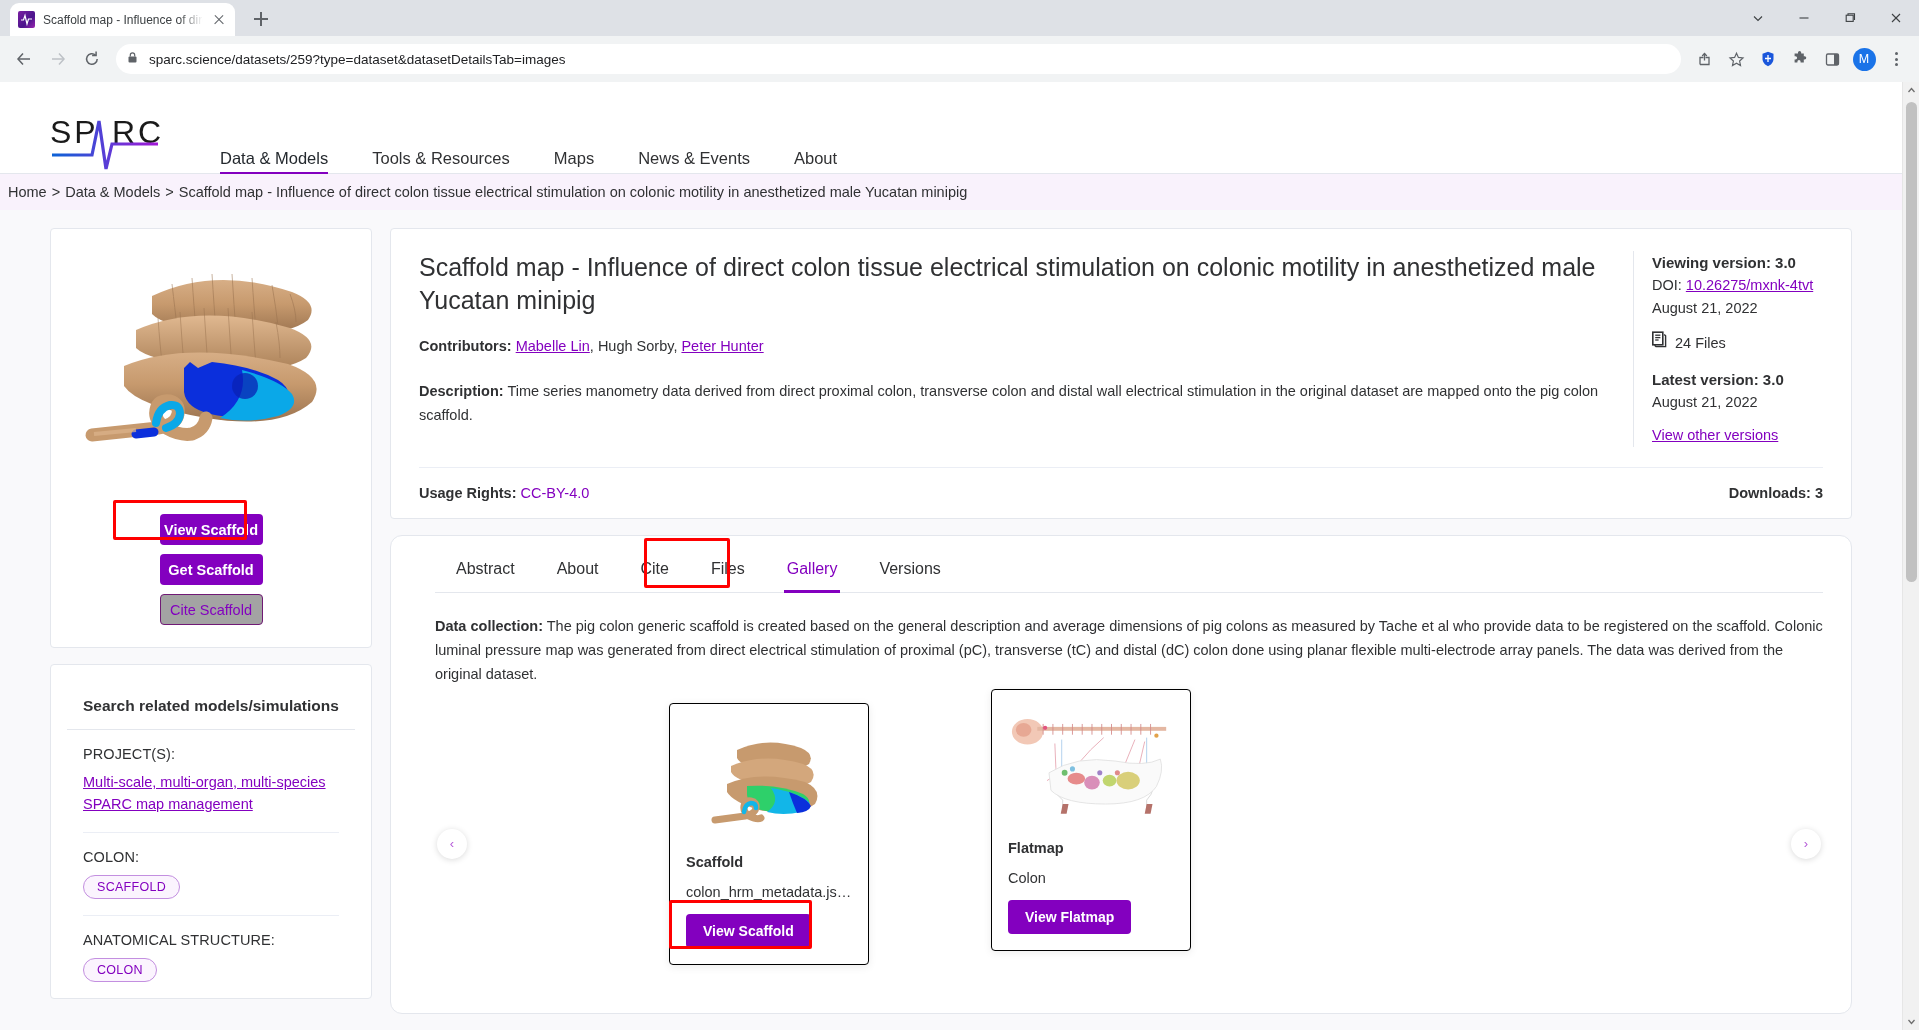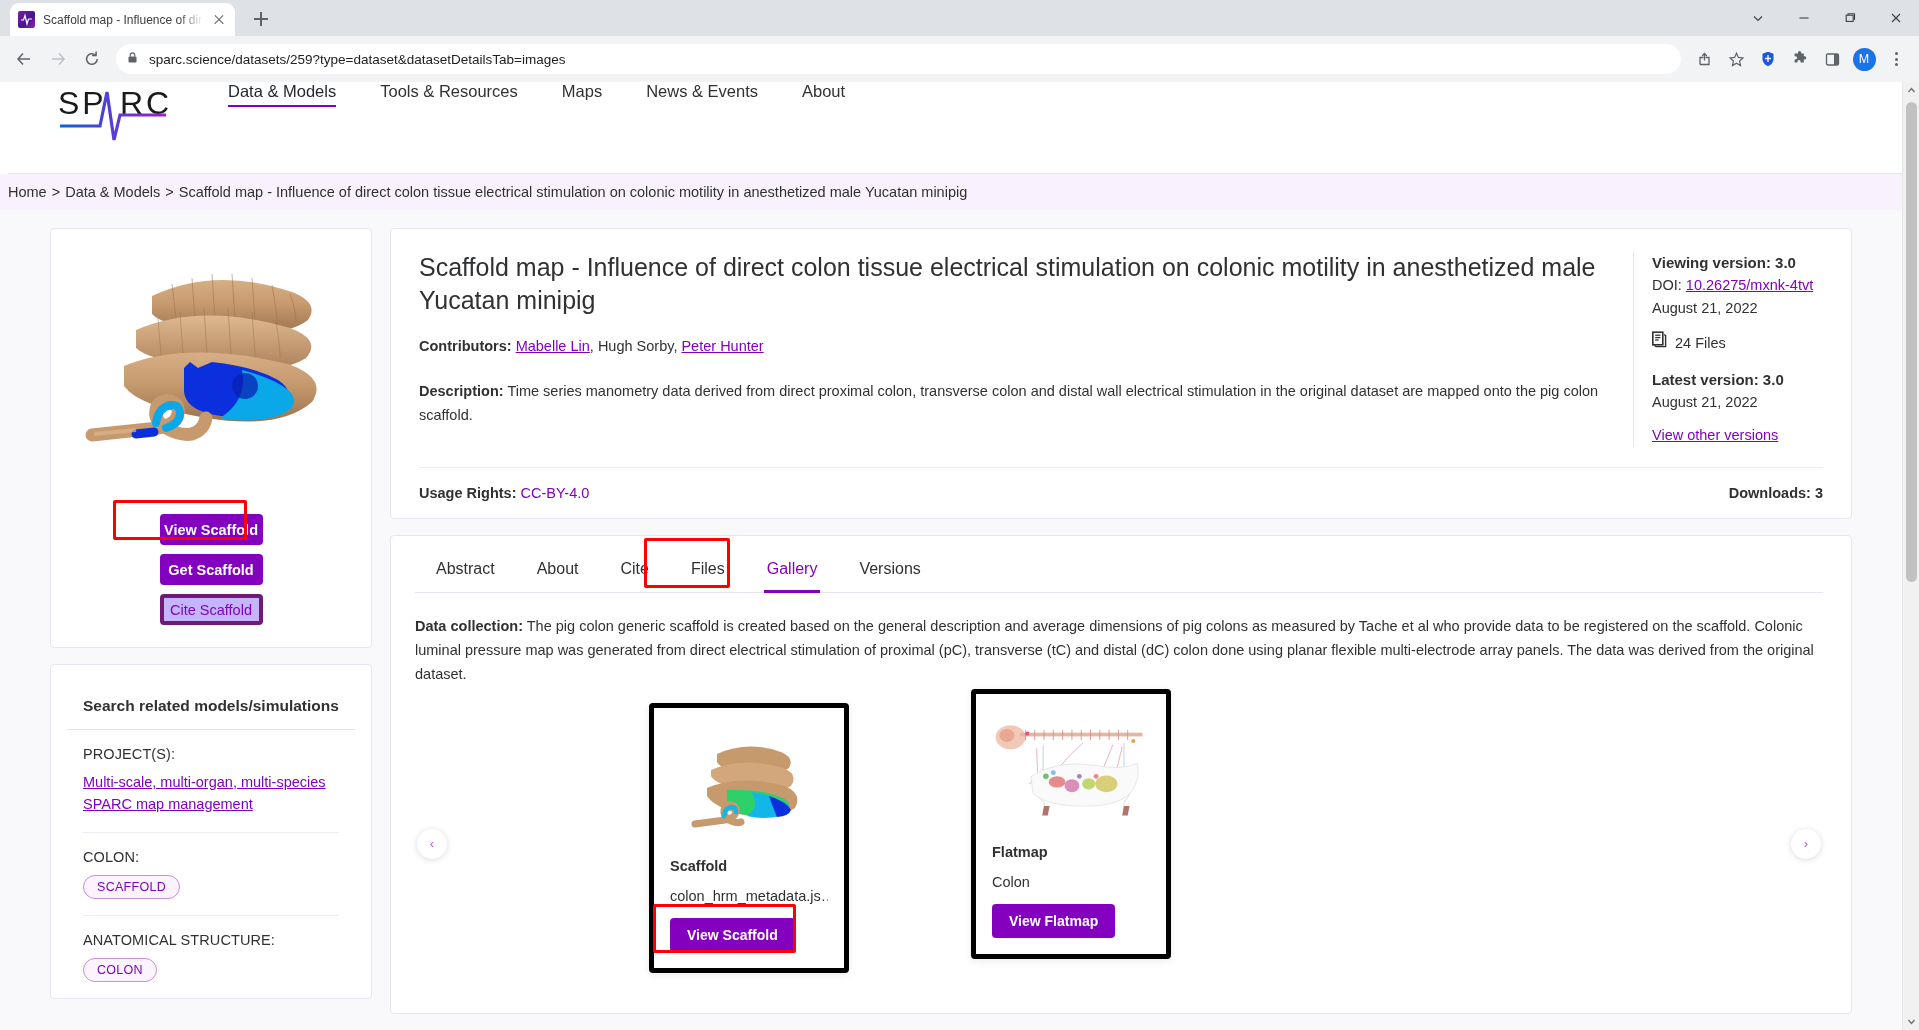--- a/index.html
+++ b/index.html
@@ -91,21 +91,21 @@
   
   .page {
     position: relative; width: 1919px; height: 948px;
     background: #ffffff; overflow: hidden;
   }
   .page-scroll-area { width: 1902px; height:948px; overflow:hidden; position:relative;}
 
   
   .site-header {
     height: 92px; background: #ffffff; border-bottom: 1px solid #e4e7ed;
-    display:flex; align-items:flex-start; padding: 0 50px; margin-left: 8px;
+    display:flex; align-items:flex-end; padding: 0 50px;
   }
   .logo { width: 110px; height: 62px; flex:none; margin-right: 60px; }
   .main-nav { display:flex; align-items:center; gap: 44px; }
   .nav-link {
     font-size: 16.5px; color: #303133; cursor:pointer; padding-bottom: 5px;
     position: relative; white-space:nowrap;
   }
   .nav-link.active { color: #24292e; }
   .nav-link.active::after {
     content:''; position:absolute; left:0; right:0; bottom:-1px; height:2px; background:#8300bf;
@@ -148,21 +148,21 @@
   .scaffold-img-wrap {
     height: 255px; display:flex; align-items:center; justify-content:center; padding-top:6px;
   }
   .btn-stack { display:flex; flex-direction:column; align-items:center; gap:9px; margin-top: 22px;}
   .btn {
     font-family:"Liberation Sans",sans-serif; font-size:14.5px; font-weight:bold;
     border-radius:4px; cursor:pointer; border:1px solid transparent;
     display:flex; align-items:center; justify-content:center;
   }
   .btn-primary { background:#8300bf; color:#fff; }
-  .btn-ghost { background:#c4b5fd; color:#8300bf; border:4px solid #701a75; font-weight:normal;}
+  .btn-ghost { background:#a3a3a3; color:#8300bf; border:1px solid #701a75; font-weight:normal;}
   .btn-w { width:103px; height:31px; }
 
   .redbox { position:absolute; border:3px solid #ff0000; border-radius:2px; pointer-events:none; }
 
   .related-card { padding: 16px; }
   .related-head {
     font-size: 15.5px; font-weight:bold; color:#303133; padding: 16px 16px 14px 16px;
     border-bottom: 1px solid #e4e7ed;
   }
   .related-body { padding: 16px 16px 0 16px; }
@@ -197,36 +197,36 @@
   .files-row { display:flex; align-items:center; gap:7px; margin: 12px 0 13px 0;}
   .usage-sep { border-top:1px solid #ebeef5; margin-top: 20px; }
   .usage-row {
     display:flex; align-items:center; justify-content:space-between;
     padding: 17px 0 17px 0; font-size:14.5px; color:#303133;
   }
   .usage-row b { font-weight:bold; }
   .usage-row a { color:#8300bf; text-decoration:none; cursor:pointer;}
   .downloads { font-weight:bold; }
 
-  .tabs-card { background:#fff; border:1px solid #e4e7ed; border-radius:4px; padding: 0 28px 20px 24px; position:relative;}
+  .tabs-card { background:#fff; border:1px solid #e4e7ed; border-radius:12px; padding: 0 28px 20px 44px; position:relative;}
   .tabs-row { display:flex; gap: 0; border-bottom:1px solid #e4e7ed; padding-top: 14px;}
   .tab-item {
     font-size: 16px; color:#303133; padding: 10px 21px 14px 21px; cursor:pointer;
     position:relative; white-space:nowrap;
   }
   .tab-item.active { color:#8300bf; }
   .tab-item.active::after {
     content:''; position:absolute; left:18px; right:18px; bottom:-1px; height:2.5px; background:#8300bf;
   }
   .collection { margin-top: 22px; font-size:14.5px; color:#303133; line-height:1.65; }
   .collection b { font-weight:bold; }
 
   .gallery { position:relative; margin-top: 16px; height: 290px; }
   .g-card {
-    position:absolute; width: 200px; background:#fff; border:5px solid #000000;
+    position:absolute; width: 200px; background:#fff; border:1px solid #000000;
     border-radius:4px; box-shadow: 0 2px 8px rgba(0,0,0,0.08); padding: 14px 16px 16px 16px;
   }
   .g-thumb { height: 120px; display:flex; align-items:center; justify-content:center; }
   .g-title { font-size:14.5px; font-weight:bold; color:#303133; margin-top: 16px;}
   .g-sub { font-size:14.5px; color:#303133; margin-top: 14px; white-space:nowrap; overflow:hidden;}
   .g-btn { margin-top: 14px; height: 34px; padding: 0 16px; font-size:14px; }
   .carousel-arrow {
     position:absolute; width:30px; height:30px; border-radius:50%; background:#fff;
     box-shadow:0 1px 6px rgba(0,0,0,0.15); display:flex; align-items:center; justify-content:center;
     cursor:pointer; color:#b55ad8; font-size:13px;

